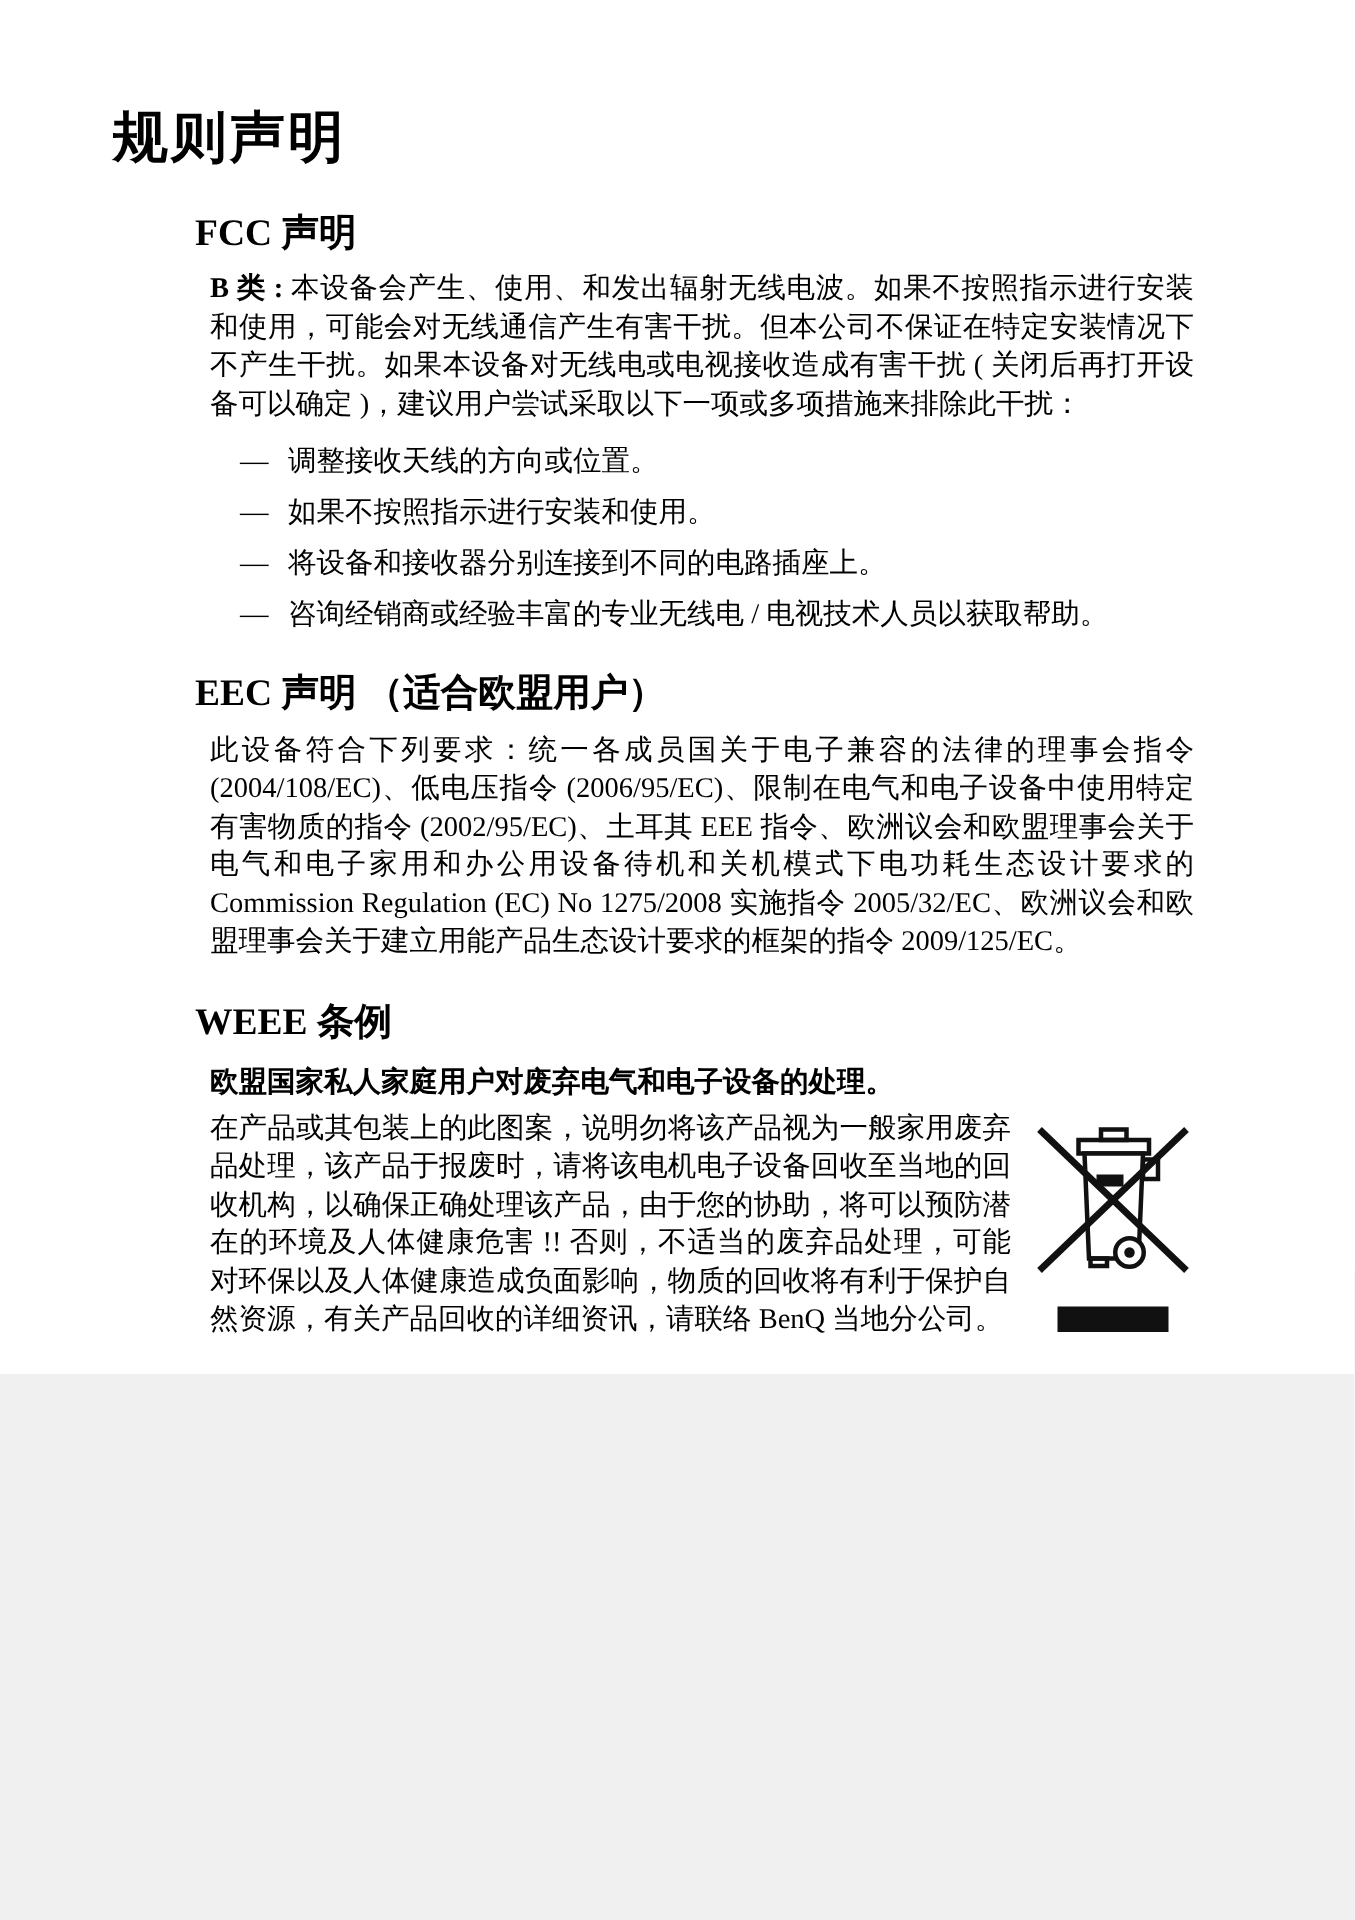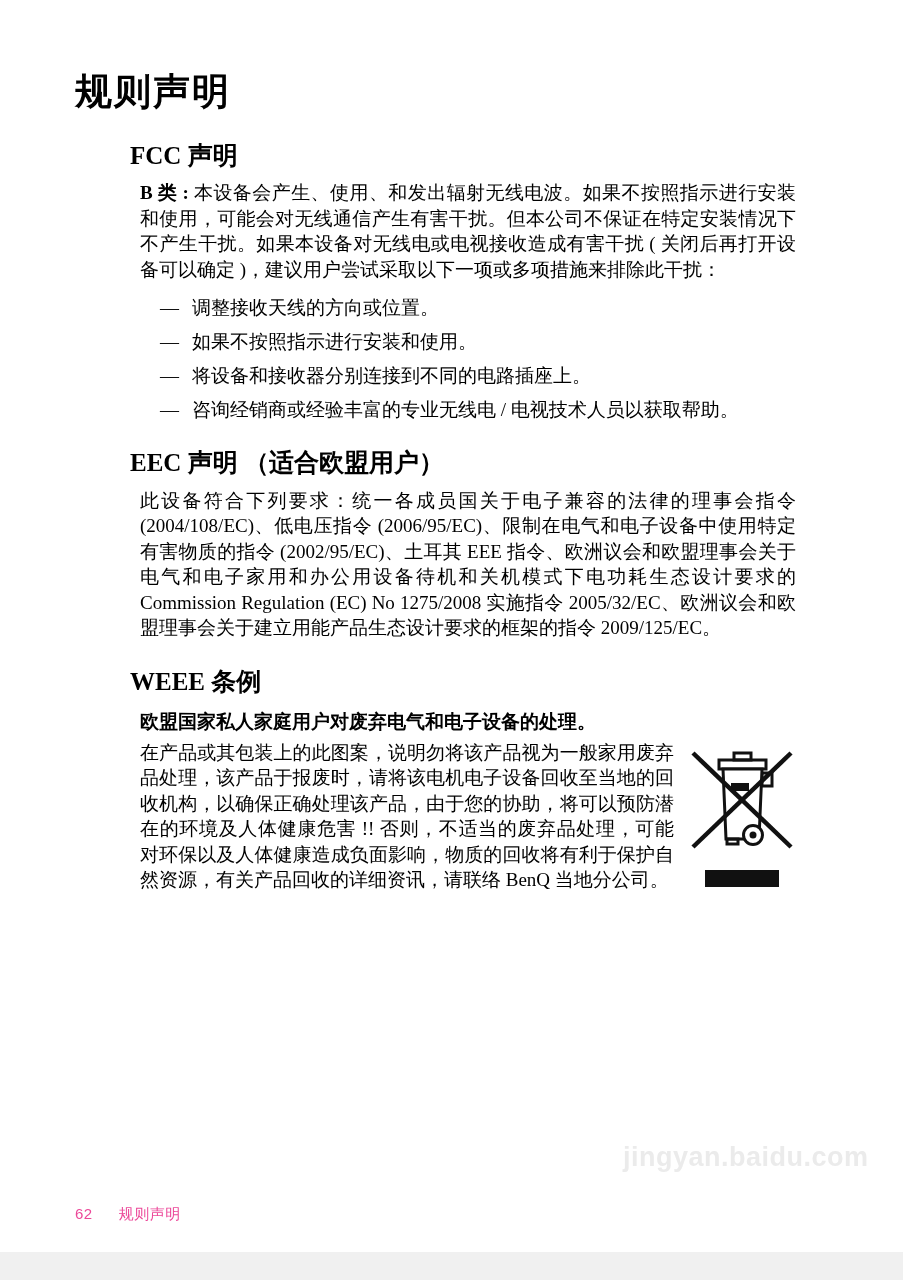--- a/index.html
+++ b/index.html
@@ -1,18 +1,18 @@
 <!DOCTYPE html>
 <html><head>
 <meta charset="utf-8">
 <style>
   html, body { margin:0; padding:0; background:#f0f0f0; }
   .page {
     position:relative;
-    width:903px; height:1252px;
+    width:903px; height:916px;
     margin:0 auto;
     background:#ffffff;
     color:#000;
     font-family:"Liberation Serif","DejaVu Serif",serif;
     overflow:hidden;
   }
   .page-title {
     position:absolute; left:75px; top:70px;
     margin:0;
     font-family:"Liberation Sans","DejaVu Sans",sans-serif;

